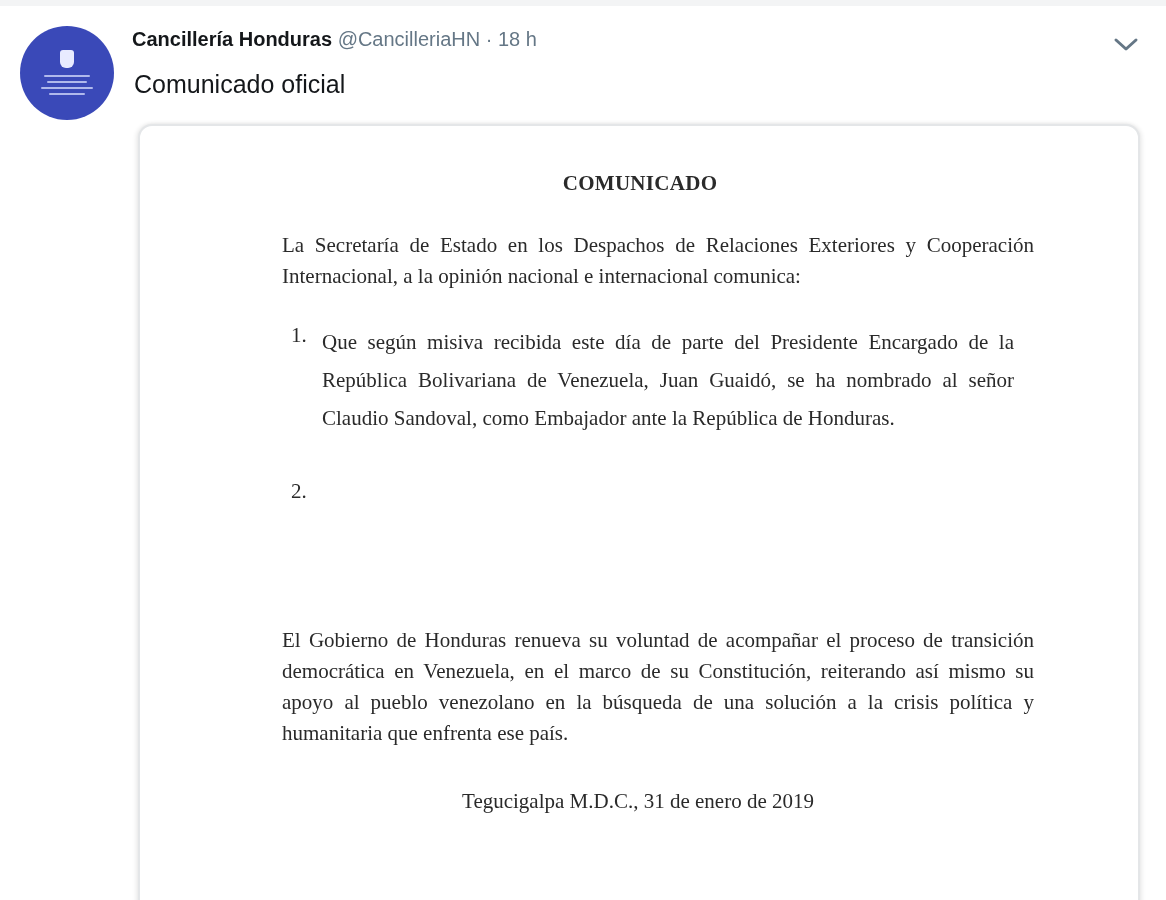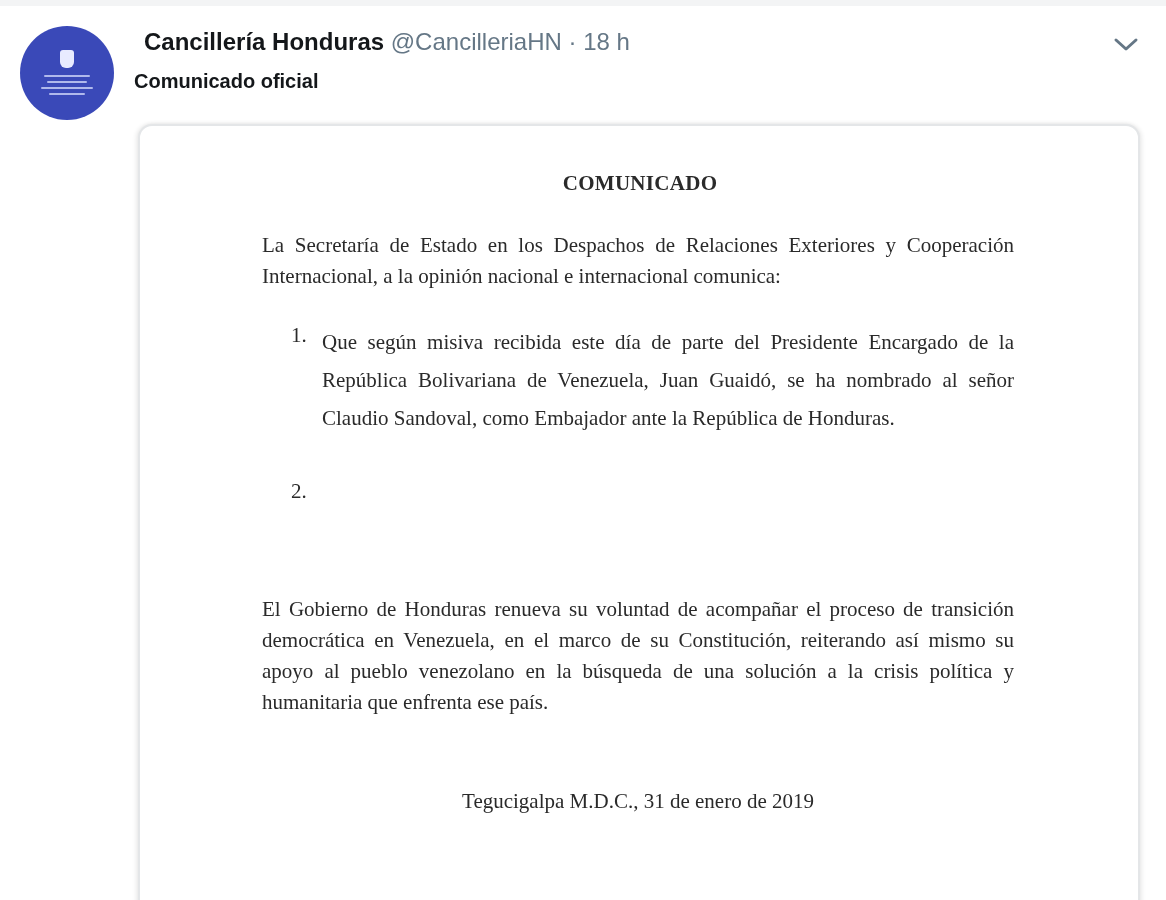--- a/index.html
+++ b/index.html
@@ -1,33 +1,33 @@
 <!DOCTYPE html>
 <html><head>
 <meta charset="utf-8">
 <style>
   html, body { margin:0; padding:0; }
   body { width:1166px; height:900px; background:#ffffff; position:relative; overflow:hidden; font-family:"Liberation Sans", sans-serif; }
   .topline { position:absolute; left:0; top:0; width:1166px; height:6px; background:#f3f4f5; }
   .avatar { position:absolute; left:20px; top:26px; width:94px; height:94px; border-radius:50%; background:#3a49b8; display:flex; flex-direction:column; align-items:center; justify-content:center; }
   .avatar .emblem { width:14px; height:18px; border-radius:3px 3px 6px 6px; background:#e8ebff; margin-bottom:5px; }
   .avatar .ln { height:2px; background:#c6ccf5; margin:2px 0; border-radius:1px; opacity:.85; }
-  .header { position:absolute; left:144px; top:28px; font-size:24px; color:#14171a; white-space:nowrap; }
+  .header { position:absolute; left:132px; top:28px; font-size:20px; color:#14171a; white-space:nowrap; }
   .name { font-weight:bold; }
   .handle, .dot, .time { color:#657786; }
-  .tweet-text { position:absolute; left:134px; top:70px; font-size:20px; color:#14171a;font-weight:bold; }
+  .tweet-text { position:absolute; left:134px; top:70px; font-size:25px; color:#14171a; }
   .chevron { position:absolute; left:1112px; top:34px; width:28px; height:20px; cursor:pointer; }
   .card { position:absolute; left:138px; top:124px; width:998px; height:820px; border:2px solid #e4e6e8; border-radius:14px; background:#fff; box-shadow:-2px 0 4px rgba(0,0,0,0.08), 2px 0 4px rgba(0,0,0,0.08); }
   .doc { position:absolute; left:0; top:0; width:1160px; height:900px; font-family:"Liberation Serif", serif; color:#2a2a2a; font-size:21px; }
   .doc-title { position:absolute; left:0; width:1280px; top:171px; text-align:center; font-weight:bold; font-size:21px; letter-spacing:.3px; }
-  .para { position:absolute; text-align:justify; text-align-last:left; line-height:31px; }
+  .para { position:absolute; text-align:justify; text-align-last:left; line-height:31px;margin-left:20px; }
   .p-intro { left:262px; top:230px; width:752px; }
   .item-num { position:absolute; }
   .item { position:absolute; left:322px; width:692px; text-align:justify; text-align-last:left; line-height:38px; }
-  .p-closing { left:262px; top:594px; width:752px; }
+  .p-closing { left:262px; top:625px; width:752px; }
   .signoff { position:absolute; left:0; width:1276px; top:789px; text-align:center; }
 </style>
 </head>
 <body>
 
 <div class="topline"></div>
 
 <div class="avatar">
   <div class="emblem"></div>
   <div class="ln" style="width:46px"></div>

